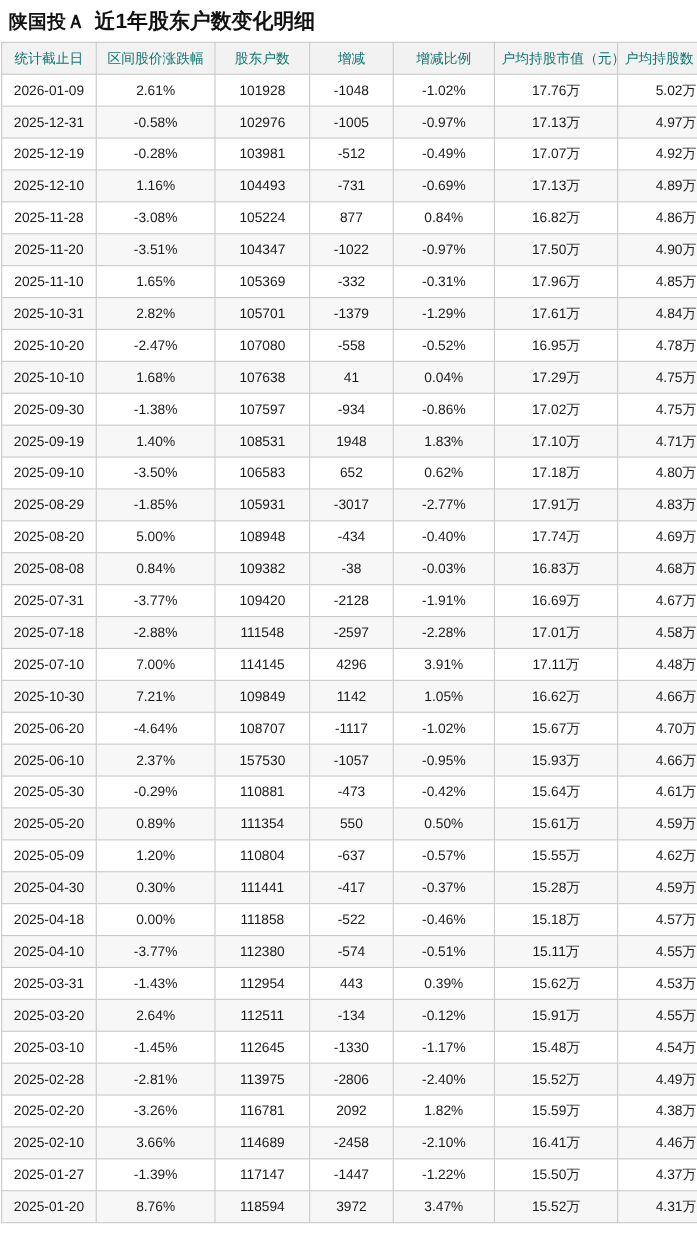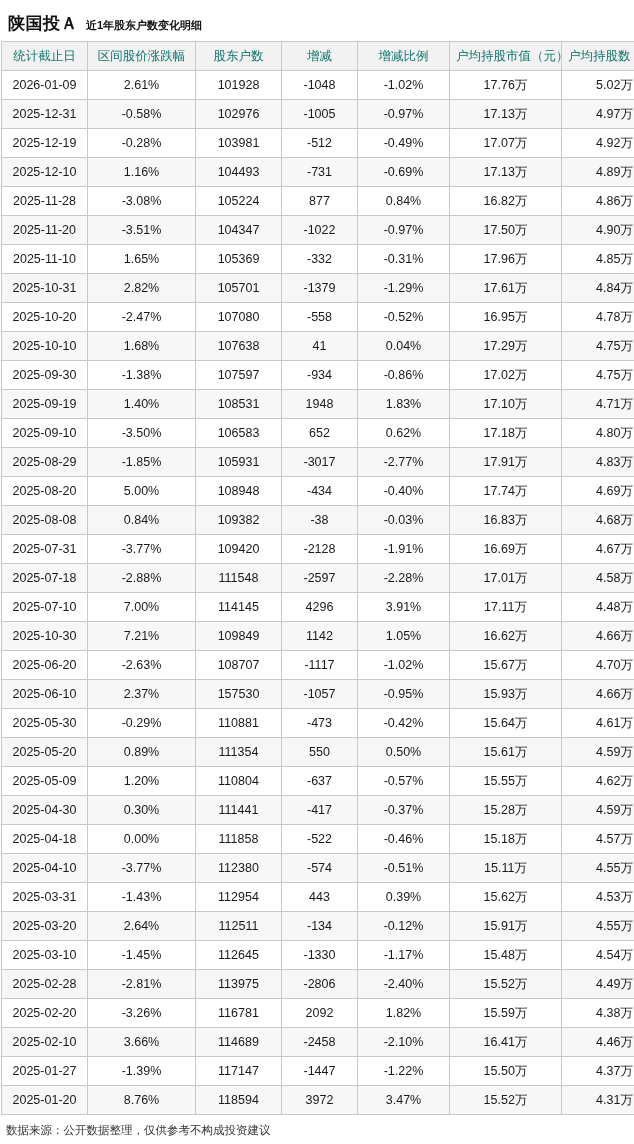--- a/index.html
+++ b/index.html
@@ -21,24 +21,23 @@
     padding: 6px 8px 6px 8px;
     gap: 8px;
   }
   .title-code {
     font-size: 17px;
     font-weight: bold;
     color: #111;
     letter-spacing: 0.5px;
   }
   .title-text {
-    font-size: 11px;
+    font-size: 19px;
     font-weight: bold;
     color: #111;
-    margin-top: 12px;
   }
   table.data {
     border-collapse: collapse;
     width: 632px;
     margin: 0 1px;
     table-layout: fixed;
   }
   table.data th, table.data td {
     border: 1px solid #c9c9c9;
     height: 29px;
@@ -289,21 +288,21 @@
           <td class="date">2025-10-30</td>
           <td class="pct up">7.21%</td>
           <td class="num">109849</td>
           <td class="num up">1142</td>
           <td class="pct up">1.05%</td>
           <td class="num">16.62万</td>
           <td class="num">4.66万</td>
         </tr>
         <tr>
           <td class="date">2025-06-20</td>
-          <td class="pct down">-2.63%</td>
+          <td class="pct down">-4.64%</td>
           <td class="num">108707</td>
           <td class="num down">-1117</td>
           <td class="pct down">-1.02%</td>
           <td class="num">15.67万</td>
           <td class="num">4.70万</td>
         </tr>
         <tr>
           <td class="date">2025-06-10</td>
           <td class="pct up">2.37%</td>
           <td class="num">157530</td>
@@ -434,15 +433,14 @@
           <td class="pct up">8.76%</td>
           <td class="num">118594</td>
           <td class="num up">3972</td>
           <td class="pct up">3.47%</td>
           <td class="num">15.52万</td>
           <td class="num">4.31万</td>
         </tr>
       </tbody>
   </table>
 
-  <div class="footer">数据来源：公开数据整理，仅供参考不构成投资建议</div>
 
 </div>
 
 </body></html>

